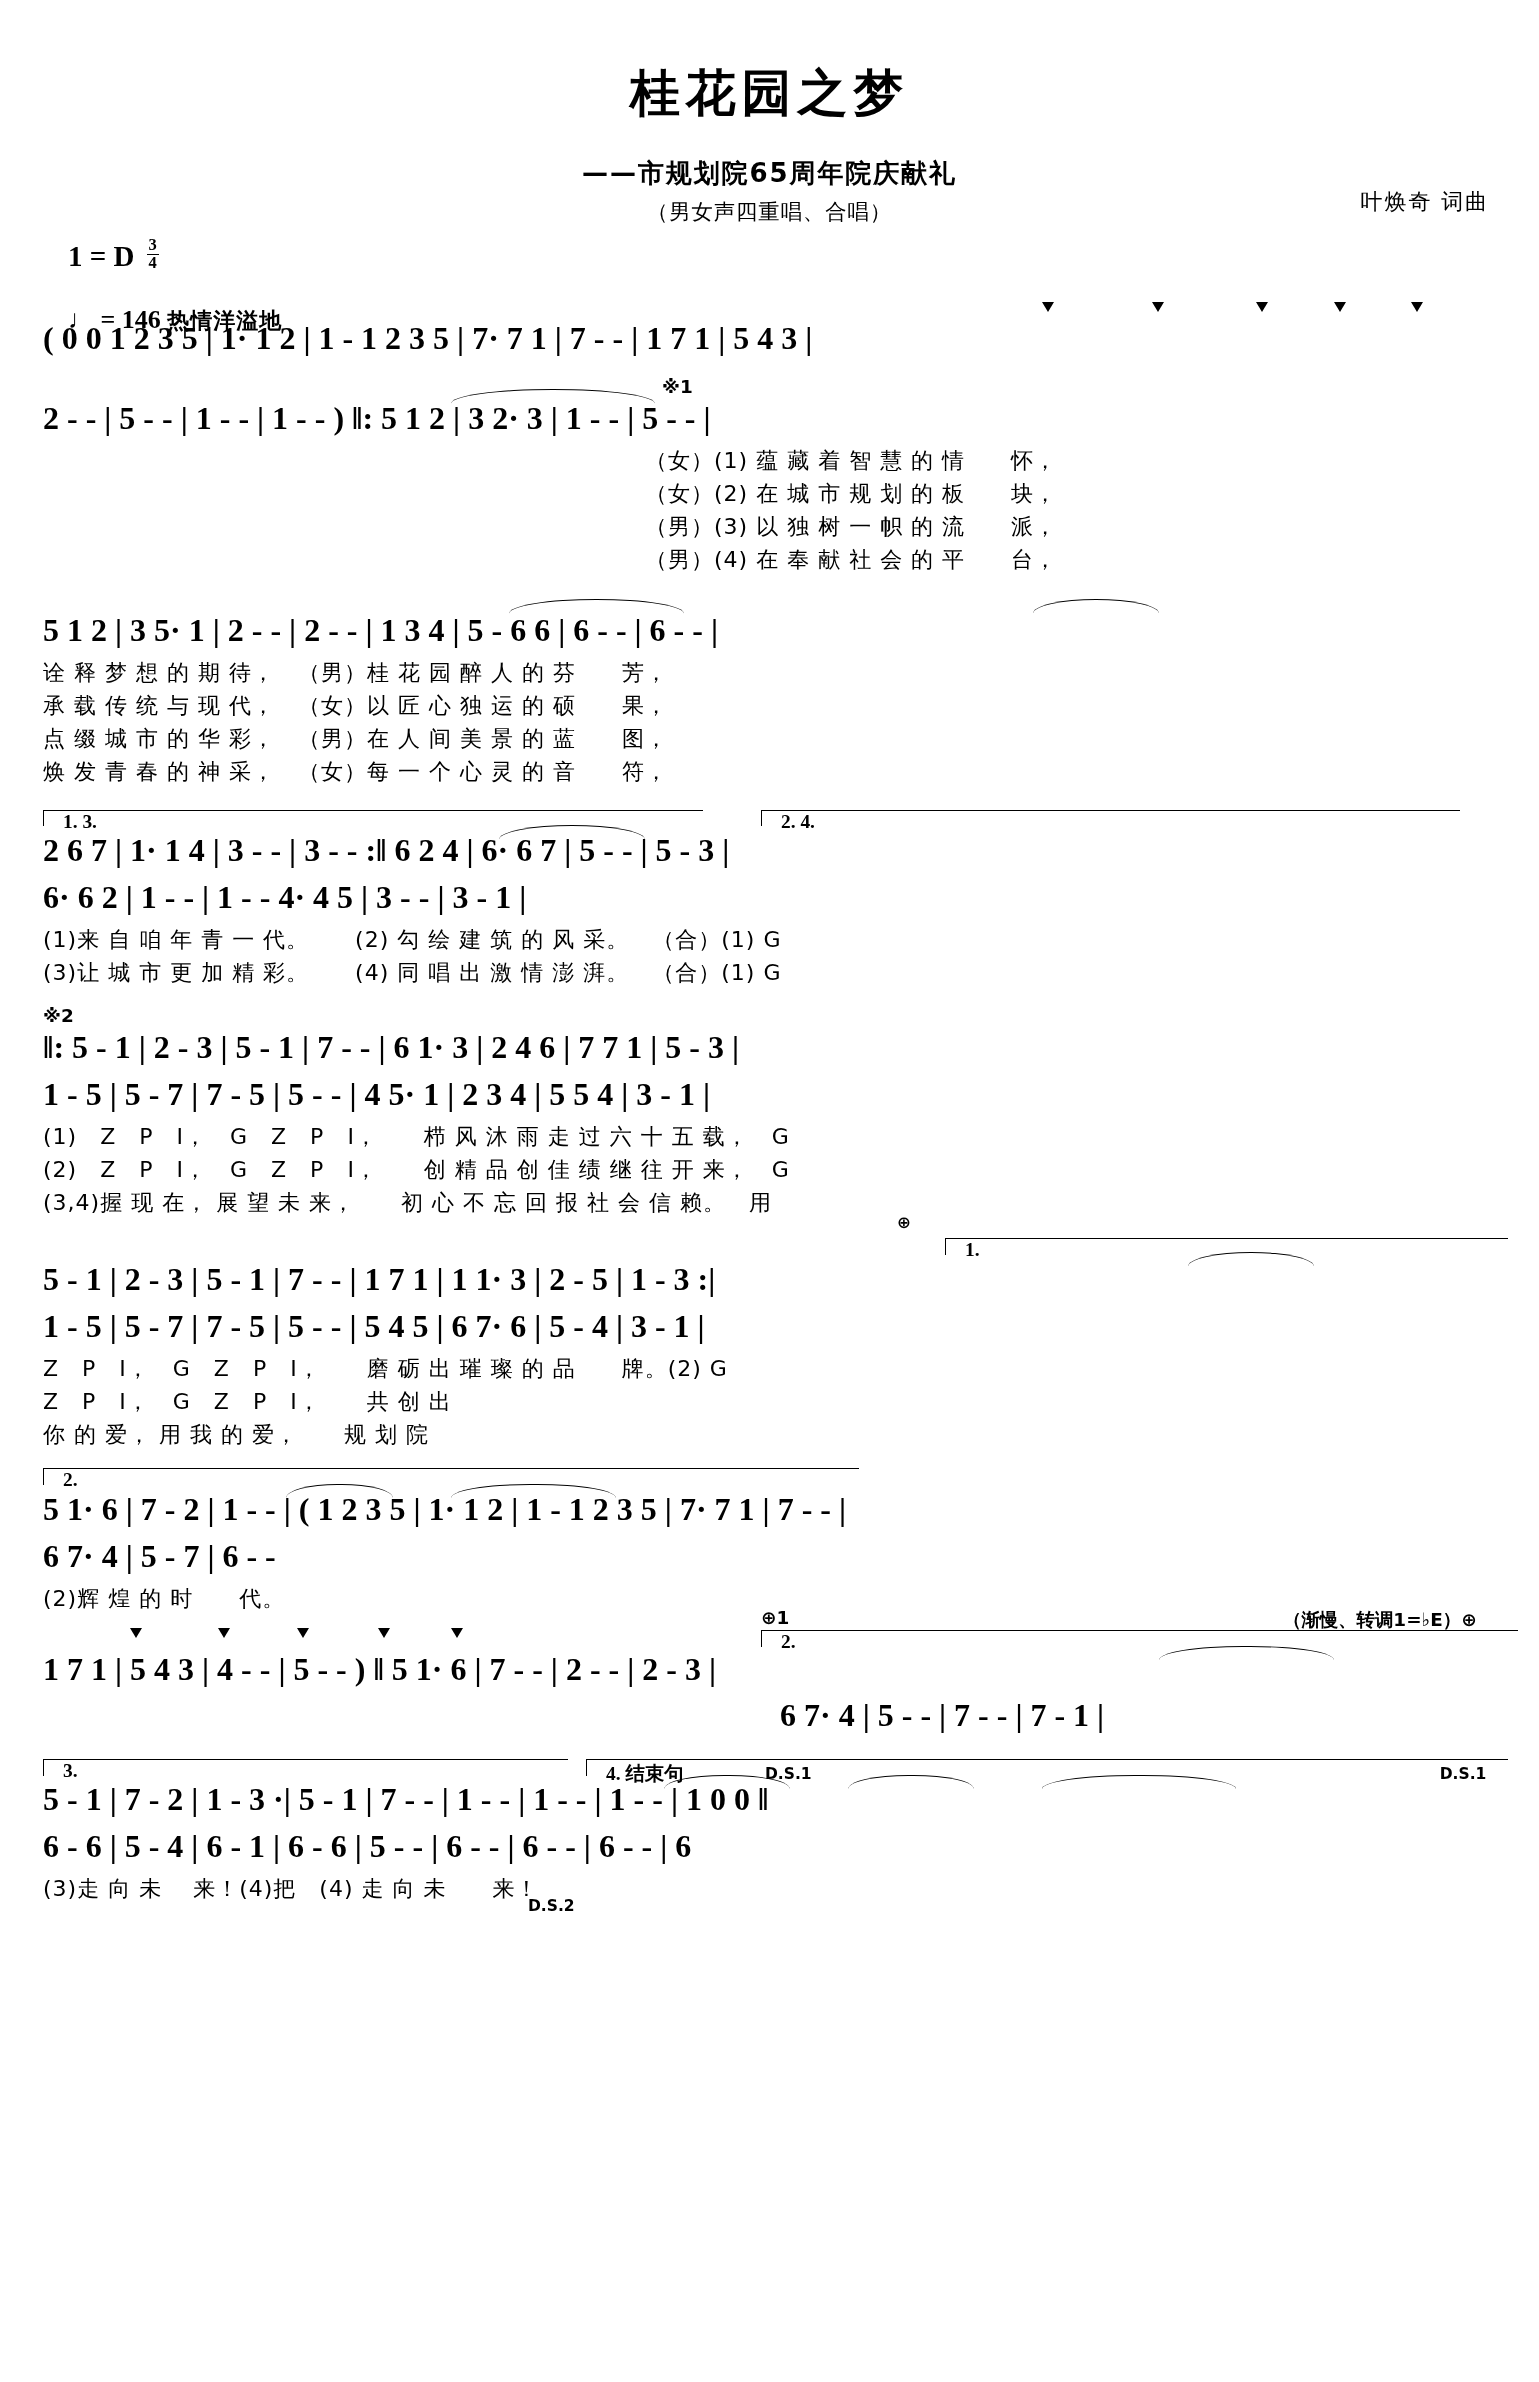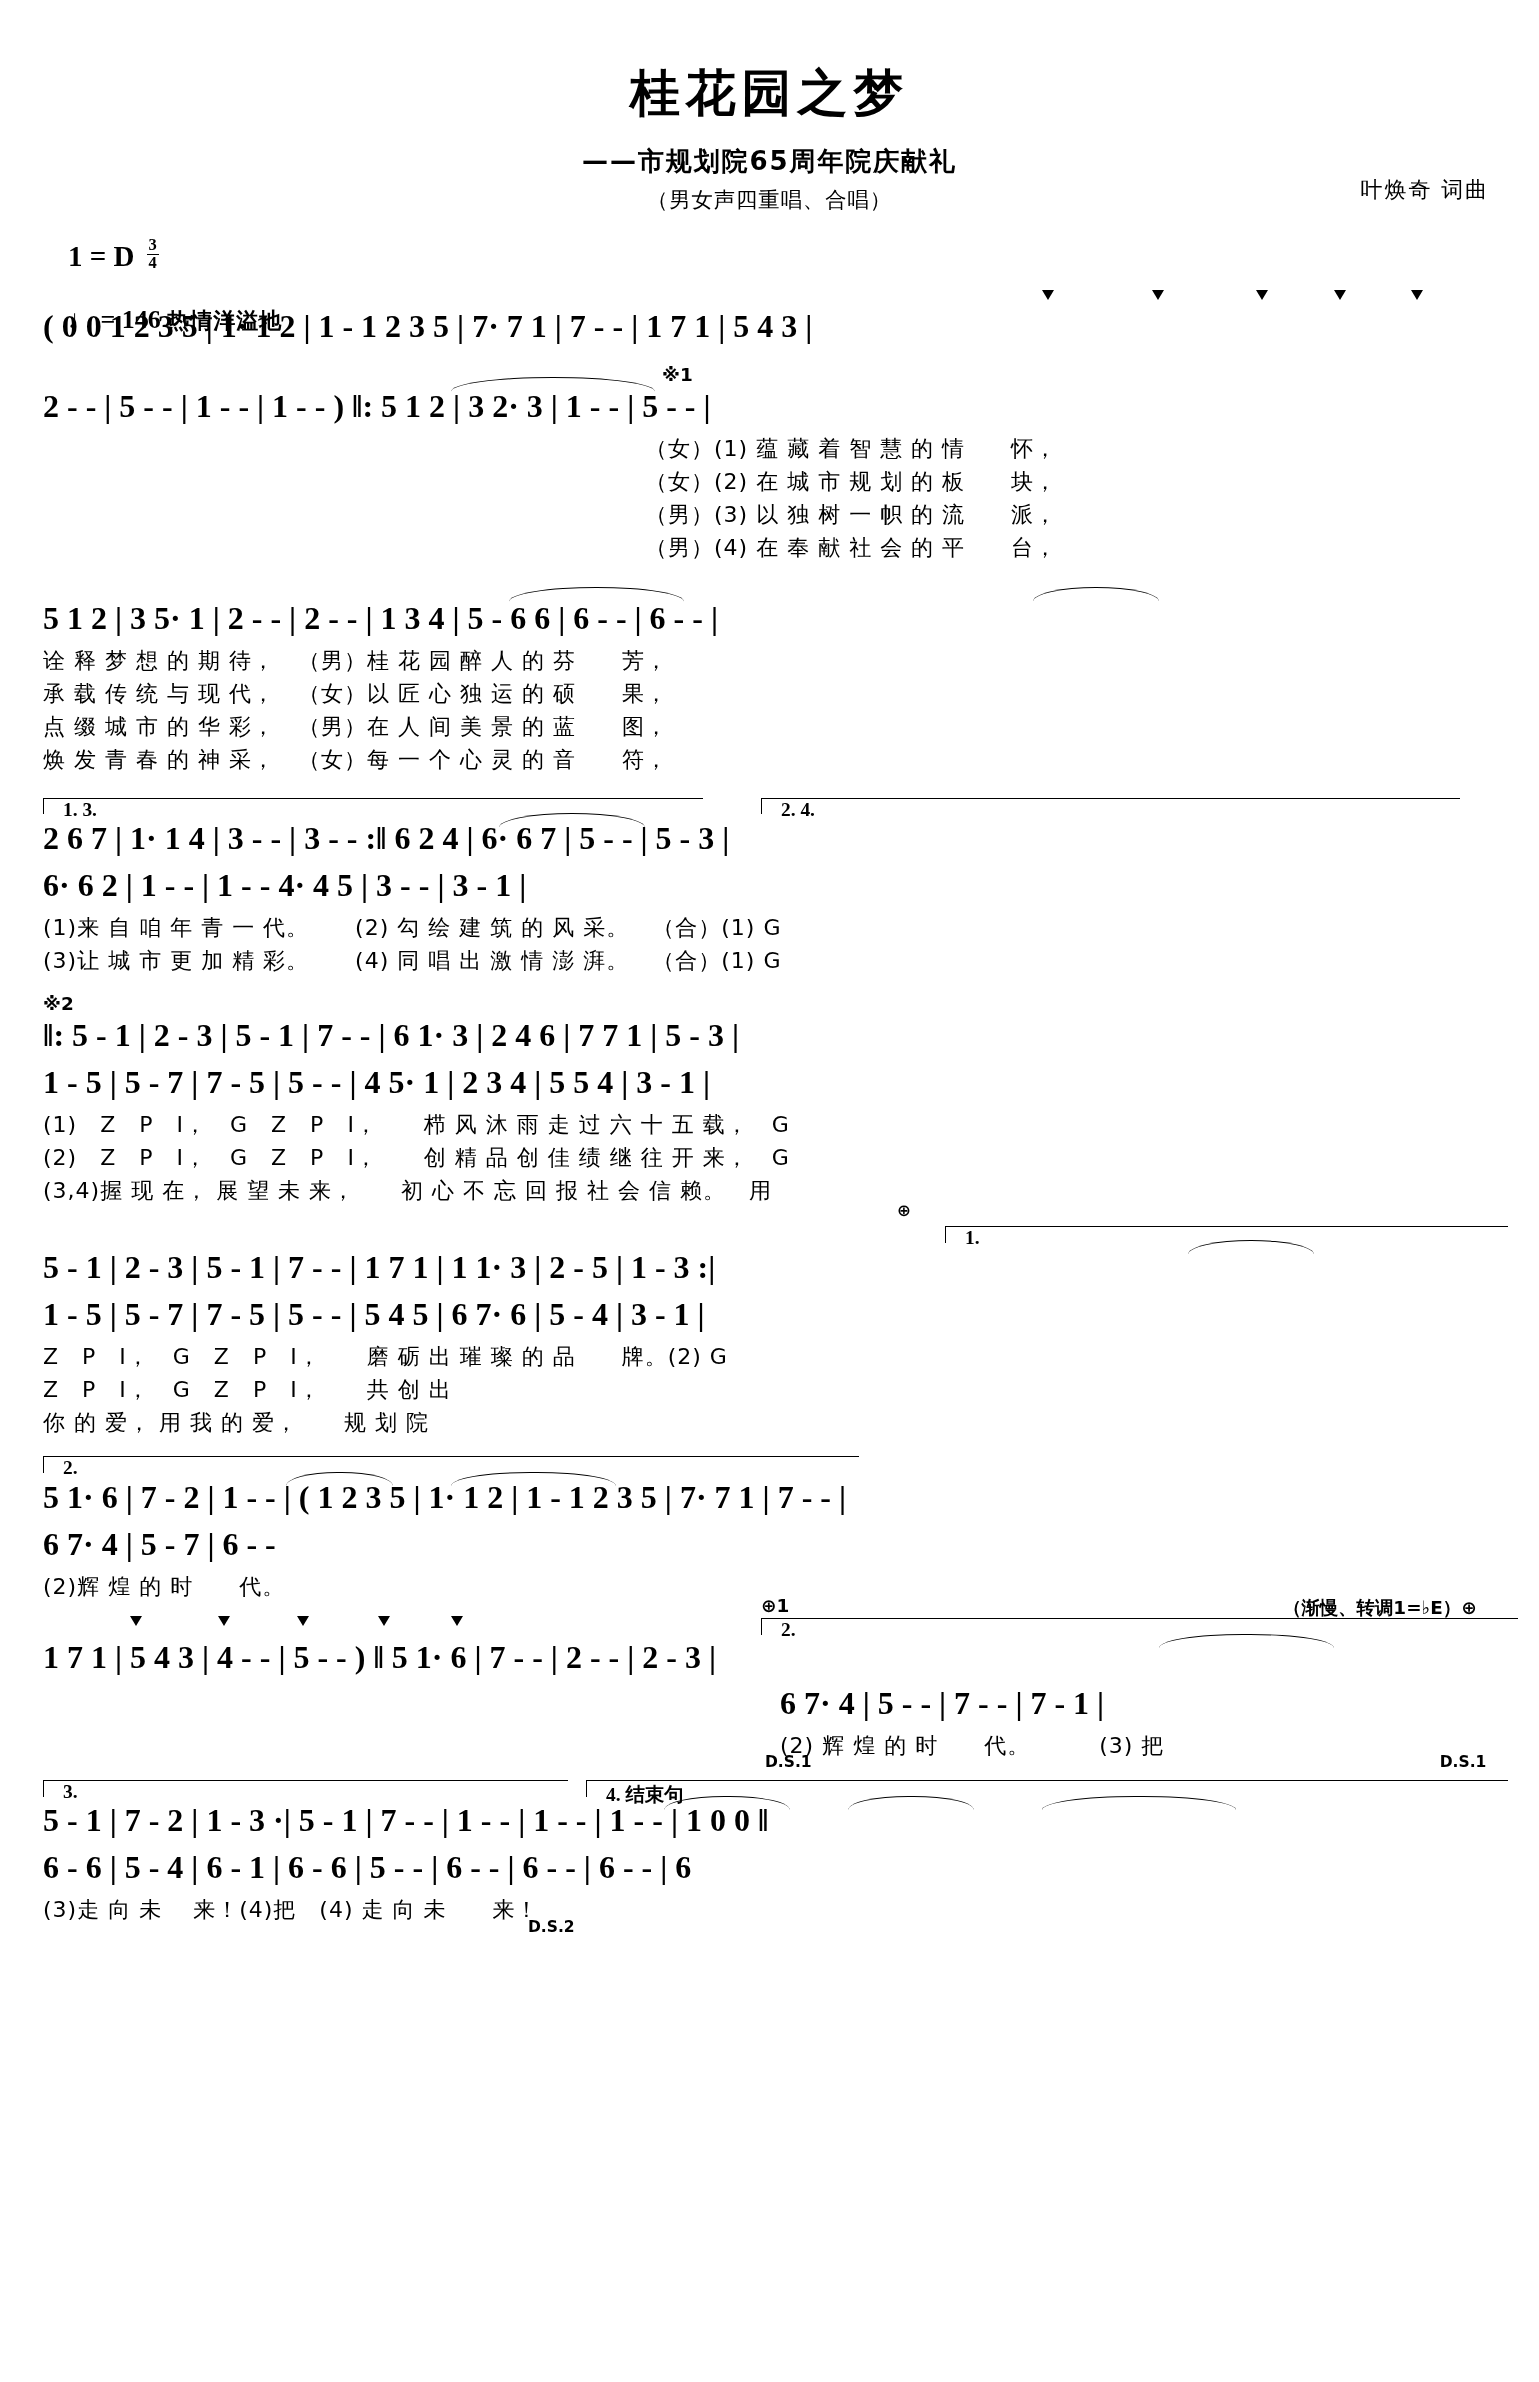--- a/index.html
+++ b/index.html
@@ -28,21 +28,21 @@
     text-align: center;
     font-family: "DejaVu Sans", sans-serif;
     font-weight: bold;
     font-size: 50px;
     letter-spacing: 5.8px;
     margin-top: 60px;
   }
   .subtitle-row {
     position: relative;
     height: 87px;
-    margin-top: 17px;
+    margin-top: 29px;
   }
   .subtitle {
     position: absolute;
     left: 50%;
     transform: translateX(-50%);
     top: 0;
     text-align: center;
     font-family: "DejaVu Sans", sans-serif;
     font-weight: bold;
     font-size: 26px;
@@ -265,21 +265,20 @@
     <div class="accent" style="left:335px; top:-21.3px;"></div>
     <div class="accent" style="left:408px; top:-21.3px;"></div>
     <div class="marktext" style="left:718px; top:-43px;">⊕1</div>
     <div class="ending" style="left:718px; top:-19.4px; width:737px;">2.</div>
     <div class="marktext" style="right:19.4px; top:-43px;">（渐慢、转调1=♭E）⊕</div>
     <div class="slur" style="left:1116px; top:-3.9px; width:175px;"></div>
     <div class="notes" style="margin-top:15.5px;">1  7  1 | 5  4  3 | 4 - - | 5 - - ) ‖ 5  1·  6 | 7 - - | 2 - - | 2 - 3 |</div>
     <div class="notes second" style="margin-left:737px;">6  7·  4 | 5 - - | 7 - - | 7 - 1 |</div>
     <div class="marktext" style="left:722px; top:115px; font-size:15.5px;">D.S.1</div>
     <div class="marktext" style="right:9.7px; top:115px; font-size:15.5px;">D.S.1</div>
-    <div class="lyr" style="margin-left:737px;">(2) 辉 煌 的 时　　代。　　　(3) 把</div>
   </div>
 
   <div class="system rowbox" style="margin-top:39px;">
     <div class="ending" style="left:0px; top:-21.3px; width:505px;">3.</div>
     <div class="ending" style="left:543px; top:-21.3px; width:902px;">4. 结束句</div>
     <div class="slur" style="left:621px; top:-5.8px; width:126px;"></div>
     <div class="slur" style="left:805px; top:-5.8px; width:126px;"></div>
     <div class="slur" style="left:999px; top:-5.8px; width:194px;"></div>
     <div class="notes" style="margin-top:13.6px;">5 - 1 | 7 - 2 | 1 - 3 ·| 5 - 1 | 7 - - | 1 - - | 1 - - | 1 - - | 1 0 0 ‖</div>
     <div class="notes second">6 - 6 | 5 - 4 | 6 - 1 | 6 - 6 | 5 - - | 6 - - | 6 - - | 6 - - | 6</div>

